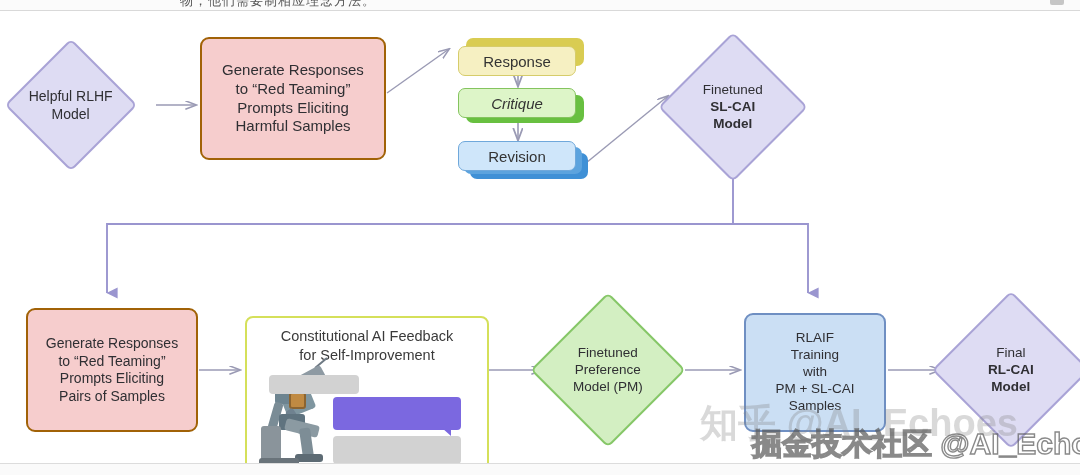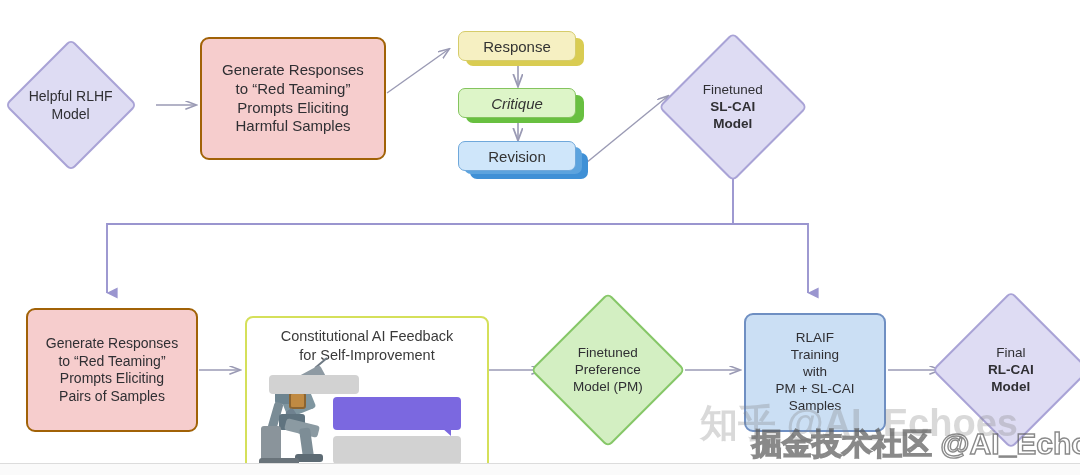--- a/index.html
+++ b/index.html
@@ -81,20 +81,25 @@
   .wm{position:absolute;white-space:nowrap;font-weight:bold;pointer-events:none;}
   .wm-a{left:700px;top:398px;font-size:38px;color:rgba(130,130,130,.30);}
   .wm-b{left:752px;top:424px;font-size:30px;color:rgba(255,255,255,.0);
     -webkit-text-stroke:1.4px rgba(92,92,92,.72);}
 </style>
 </head>
 <body>
 
 <div id="stage">
 
+  <div class="top-strip">
+    <div class="cjk">物，他们需要制相应理念方法。</div>
+    <div class="dot"></div>
+    <div class="rule"></div>
+  </div>
 
   <svg id="wires" viewBox="0 0 1080 475">
     <defs>
       <marker id="ahGray" markerWidth="9" markerHeight="9" refX="7.6" refY="3.2" orient="auto" markerUnits="strokeWidth">
         <path d="M0,0.2 L8,3.2 L0,6.2" fill="none" stroke="#9a9ab4" stroke-width="1.1"></path>
       </marker>
       <marker id="ahPurple" markerWidth="7" markerHeight="7" refX="3.1" refY="5.6" orient="auto" markerUnits="strokeWidth">
         <path d="M0.2,0 L3.1,5.9 L6,0 Z" fill="#9a95cf"></path>
       </marker>
     </defs>
@@ -132,21 +137,21 @@
     <span>
       <span>Generate Responses</span><br>
       <span>to “Red Teaming”</span><br>
       <span>Prompts Eliciting</span><br>
       <span>Harmful Samples</span>
     </span>
   </div>
 
   <div class="chip-wrap" style="left:458px;top:31px;width:126px;height:36px;">
     <div class="chip-sh" style="left:8px;top:7px;width:118px;height:28px;background:#d9cc52;"></div>
-    <div class="chip" style="width:118px;height:30px;background:#f6f0c2;border:1.6px solid #d6cc6a;">
+    <div class="chip" style="width:118px;height:30px;background:#f6f0c2;border:1.6px solid #d6cc6a;margin-top:15px;">
       <span>Response</span>
     </div>
   </div>
 
   <div class="chip-wrap" style="left:458px;top:88px;width:104px;height:36px;font-style:italic;">
     <div class="chip-sh" style="left:8px;top:7px;width:118px;height:28px;background:#68c040;"></div>
     <div class="chip" style="width:118px;height:30px;background:#ddf5c8;border:1.6px solid #84c45e;">
       <span>Critique</span>
     </div>
   </div>

